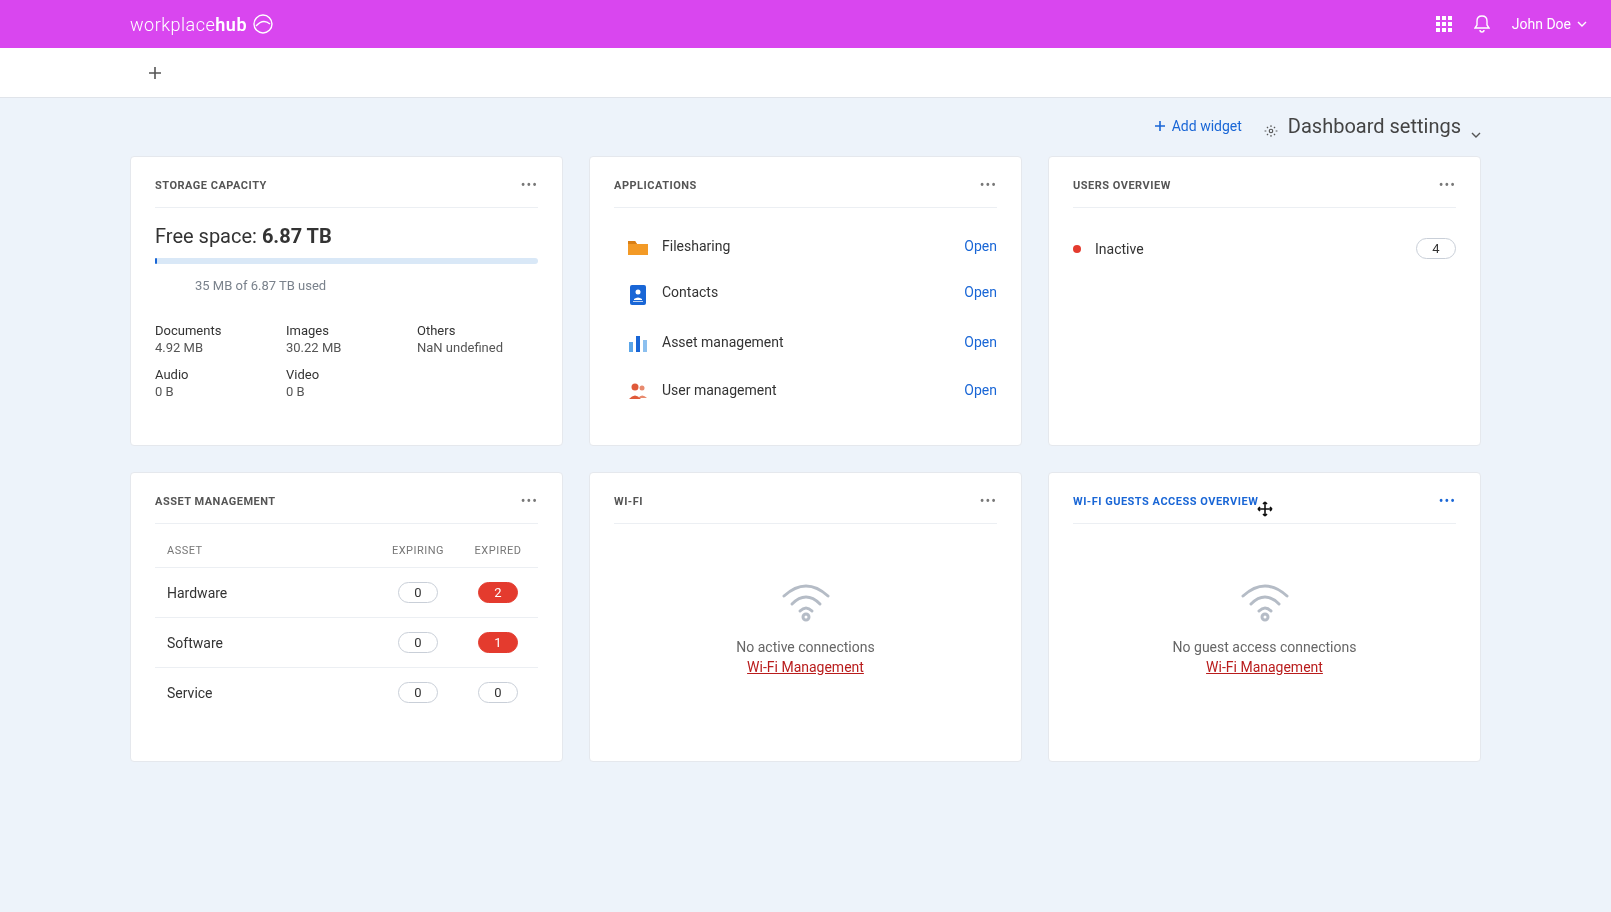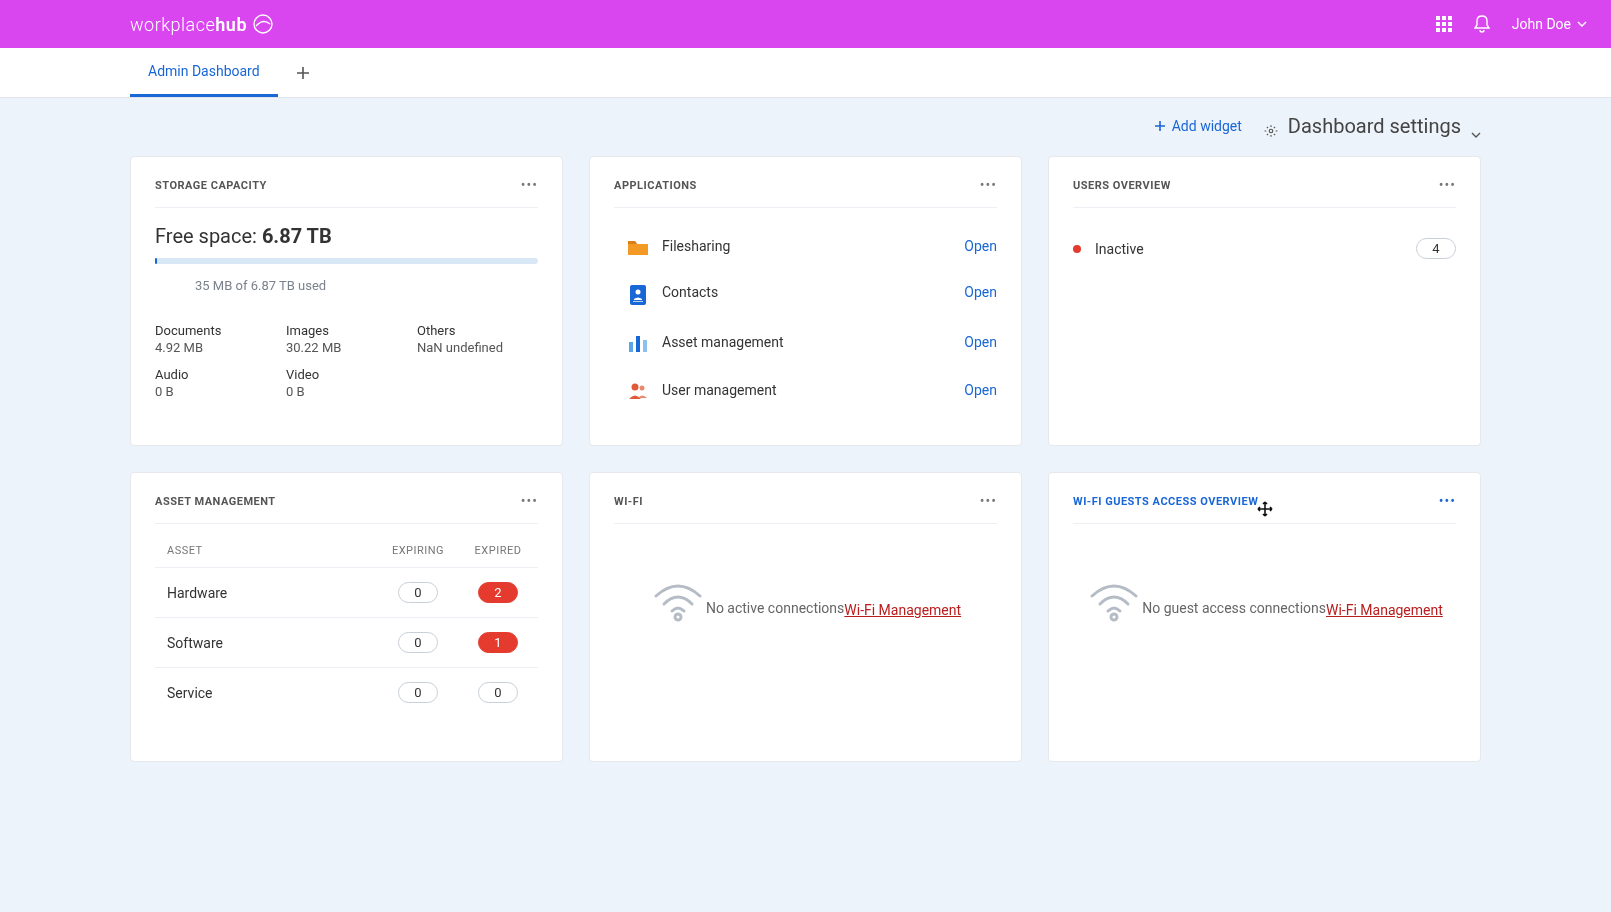--- a/index.html
+++ b/index.html
@@ -238,21 +238,21 @@
     grid-template-columns: 1fr 80px 80px;
     align-items: center;
     padding: 14px 0 14px 12px;
     border-top: 1px solid #eceff3;
     font-size: 14px;
   }
   .asset-row .pill-wrap { display:flex; justify-content:center; }
   
   .wifi-empty {
     display: flex;
-    flex-direction: row;
+    flex-direction: column;
     align-items: center;
     justify-content: center;
     padding-top: 40px;
     text-align: center;
   }
   .wifi-icon { color: #b5bcc6; margin-bottom: 14px; }
   .wifi-msg { color: #666; font-size: 14px; margin-bottom: 4px; }
   .wifi-link { color: #b91c1c; font-size: 14px; cursor: pointer; text-decoration: underline; }
   .move-handle {
     position: absolute;
@@ -299,23 +299,20 @@
     <div class="user-menu">
       <span>John Doe</span>
       <svg width="10" height="6" viewBox="0 0 10 6">
           <path d="M1 1 L5 5 L9 1" fill="none" stroke="#fff" stroke-width="1.4"></path>
         </svg>
     </div>
   </div>
 </div>
 
 <div class="tabbar">
-  <div class="tab">
-    <span>Admin Dashboard</span>
-  </div>
   <div class="tab-plus">
     <svg width="14" height="14" viewBox="0 0 14 14">
         <path d="M7 1 L7 13 M1 7 L13 7" stroke="#555" stroke-width="1.6"></path>
       </svg>
   </div>
 </div>
 
 <div class="toolbar">
   <div class="add-widget">
     <svg width="12" height="12" viewBox="0 0 12 12">

